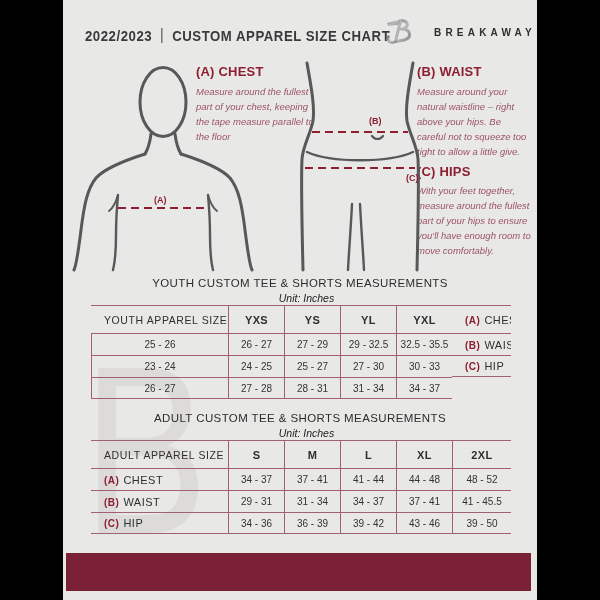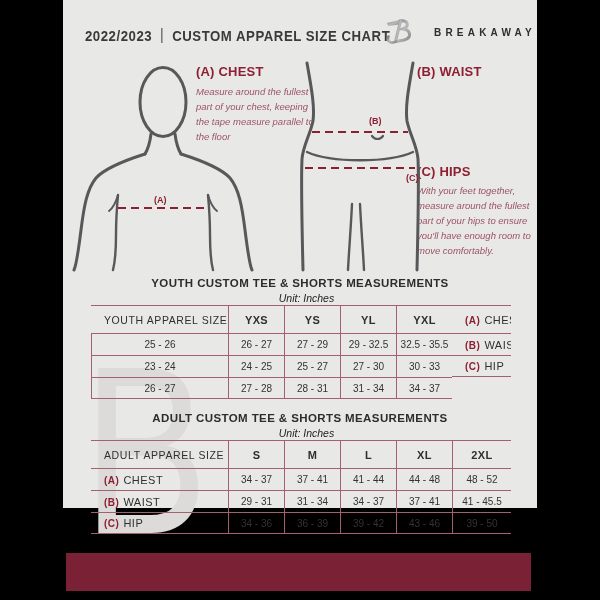--- a/index.html
+++ b/index.html
@@ -11,21 +11,21 @@
   }
   html,body{margin:0;padding:0;}
   body{
     width:600px;height:600px;
     background:#000;
     position:relative;
     overflow:hidden;
     font-family:"Liberation Sans", sans-serif;
   }
   .page{
-    position:absolute;left:63px;top:0;width:474px;height:508px;
+    position:absolute;left:63px;top:0;width:474px;height:600px;
     background:#e8e8e7;
   }
   
   .header-title{
     position:absolute;left:22px;top:26px;
     display:flex;align-items:center;gap:9px;
     font-weight:700;font-size:15px;color:#3a3a3a;letter-spacing:.6px;
     transform:scaleX(.88);transform-origin:left center;white-space:nowrap;
   }
   .header-title .divider{font-weight:400;color:#555;font-size:16px;}
@@ -39,21 +39,21 @@
     position:absolute;font-weight:700;font-size:13px;color:var(--maroon);letter-spacing:.2px;
   }
   .guide-text{
     position:absolute;font-style:italic;font-size:9.5px;line-height:15px;
     color:var(--body-maroon);
   }
   .figures{position:absolute;left:0;top:58px;}
   
   .tbl-title{
     position:absolute;left:0;right:0;text-align:center;
-    font-weight:700;font-size:11.5px;color:var(--ink);letter-spacing:.4px;
+    font-weight:400;font-size:11.5px;color:var(--ink);letter-spacing:.4px;
   }
   .tbl-unit{
     position:absolute;left:0;right:0;text-align:center;
     font-style:italic;font-size:10.5px;color:#222;margin-left:13px;
   }
   
   .stable{
     position:absolute;left:28px;width:420px;
     display:grid;
     grid-template-columns:137px 56px 56px 56px 56px 59px;
@@ -108,20 +108,21 @@
     <path d="M16,6 C24,5 26,11 19,14 C27,15 28,23 20,25 L12,26.5" fill="none" stroke="url(#lg)" stroke-width="3" stroke-linecap="round"></path>
     <path d="M16.5,6 L11.5,26.5" fill="none" stroke="url(#lg)" stroke-width="3" stroke-linecap="round"></path>
     <path d="M12,26.5 C6,29 2.5,26 4.5,21.5" fill="none" stroke="url(#lg)" stroke-width="2.6" stroke-linecap="round"></path>
   </svg>
   <div class="brand">BREAKAWAY</div>
 
   <div class="guide-head" style="left:133px;top:64px;">(A) CHEST</div>
   <div class="guide-text" style="left:133px;top:84px;width:118px;">Measure around the fullest part of your chest, keeping the tape measure parallel to the floor</div>
 
   <div class="guide-head" style="left:354px;top:64px;">(B) WAIST</div>
+  <div class="guide-text" style="left:354px;top:84px;width:112px;">Measure around your natural waistline – right above your hips. Be careful not to squeeze too tight to allow a little give.</div>
 
   <div class="guide-head" style="left:354px;top:164px;">(C) HIPS</div>
   <div class="guide-text" style="left:354px;top:183px;width:118px;">With your feet together, measure around the fullest part of your hips to ensure you'll have enough room to move comfortably.</div>
 
   <svg class="figures" width="474" height="214" viewBox="0 0 474 214">
     <g fill="none" stroke="#58585a" stroke-width="3" stroke-linecap="round">
       <ellipse cx="100" cy="44" rx="23" ry="34.5"></ellipse>
       <path d="M88,76 C87,84 85,91 82,96"></path>
       <path d="M112,76 C113,84 115,91 118,96"></path>
       <path d="M82,96 C60,103 42,110 33,120 C24,131 21,148 18,172 C15,196 13,208 11,212"></path>

